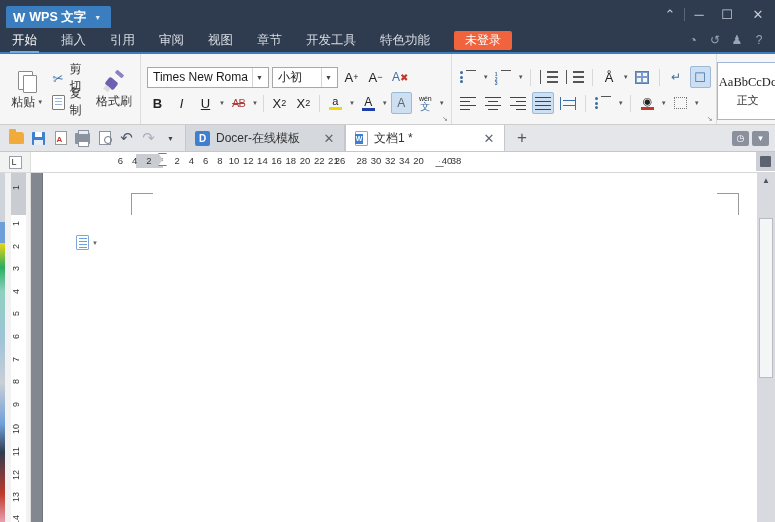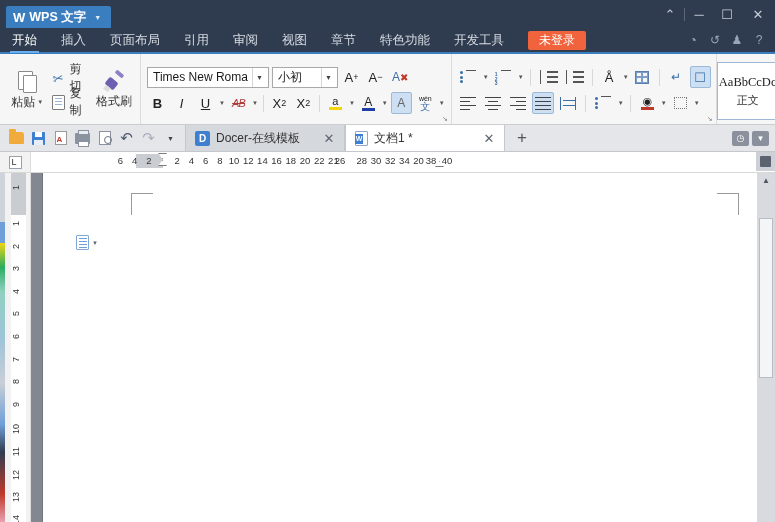--- a/index.html
+++ b/index.html
@@ -119,21 +119,21 @@
   }
   .font-name { width:122px; }
   .font-size { width:66px; }
   .ibtn {
     height:22px; min-width:21px; display:flex; align-items:center; justify-content:center;
     font-size:13px; color:#222; padding:0 2px; border:1px solid transparent; border-radius:2px;
   }
   .ibtn.sel { background:#cddff2; border-color:#9cb9d8; }
   .sup { font-size:9px; vertical-align:super; }
   .sub { font-size:9px; vertical-align:sub; }
-  .strike { text-decoration:line-through; color:#b23b3b; font-size:11px; letter-spacing:-1px;font-style:italic;}
+  .strike { text-decoration:line-through; color:#b23b3b; font-size:11px; letter-spacing:-1px;}
   .uline { text-decoration:underline; }
   .hl-a { position:relative; font-size:11px; }
   .colorbar { display:block; height:3px; width:13px; margin-top:0px; }
   .stack { display:flex; flex-direction:column; align-items:center; line-height:1; }
 
   
   .pargrp { flex-direction:column; justify-content:center; padding-left:5px; padding-right:5px;}
   .listico { width:17px; height:15px; position:relative; }
   .listico i {
     position:absolute; left:6px; width:10px; height:1.6px; background:#555;
@@ -268,27 +268,26 @@
       <div class="win-sep"></div>
       <div class="win-btn">─</div>
       <div class="win-btn">☐</div>
       <div class="win-btn close">✕</div>
     </div>
   </div>
 
   <div class="ribbon-tabs">
     <div class="rtab active">开始</div>
     <div class="rtab">插入</div>
-    <div class="rtab">页面布局</div>
     <div class="rtab">引用</div>
     <div class="rtab">审阅</div>
     <div class="rtab">视图</div>
     <div class="rtab">章节</div>
+    <div class="rtab">开发工具</div>
     <div class="rtab">特色功能</div>
-    <div class="rtab">开发工具</div>
     <div class="login-btn">未登录</div>
     <div class="tb-icons">
       <div class="tb-ico">◔</div>
       <div class="tb-ico">↺</div>
       <div class="tb-ico">♟</div>
       <div class="tb-ico">?</div>
     </div>
   </div>
 
   <div class="ribbon">
@@ -602,21 +601,21 @@
         <div class="hr-num" style="left: 259.8px;">18</div>
         <div class="hr-num" style="left: 274px;">20</div>
         <div class="hr-num" style="left: 288.2px;">22</div>
         <div class="hr-num" style="left: 302.4px;">21</div>
         <div class="hr-num" style="left: 309px;">26</div>
         <div class="hr-num" style="left: 330.8px;">28</div>
         <div class="hr-num" style="left: 345px;">30</div>
         <div class="hr-num" style="left: 359.2px;">32</div>
         <div class="hr-num" style="left: 373.4px;">34</div>
         <div class="hr-num" style="left: 387.6px;">20</div>
-        <div class="hr-num" style="left: 400px; text-align: right;">38</div>
+        <div class="hr-num" style="left: 425px; text-align: right;">38</div>
         <div class="hr-num" style="left: 416px;">40</div>
         <div class="indent-top" style="left: 127px; top: 1px; clip-path: polygon(0px 0px, 100% 0px, 50% 100%);"></div>
         <div class="indent-top" style="left: 127px; top: 8px; clip-path: polygon(50% 0px, 100% 100%, 0px 100%);"></div>
         <div class="indent-top" style="left: 404px; top: 9px; clip-path: polygon(50% 0px, 100% 100%, 0px 100%);"></div>
       </div>
   </div>
 
   <div class="main">
     <div class="vruler" id="vruler">
       <div class="colorstrip" style="top:0;bottom:0;background:linear-gradient(#cfd4da 0%,#cfd4da 14%,#6f9fd8 14%,#6f9fd8 20%,#f2d50f 20%,#27ae60 27%,#8fd0c0 34%,#9fc4d8 48%,#c9cfd6 60%,#6f9fd8 72%,#2f3c4f 80%,#c0392b 92%,#e8a0b0 100%);"></div>

